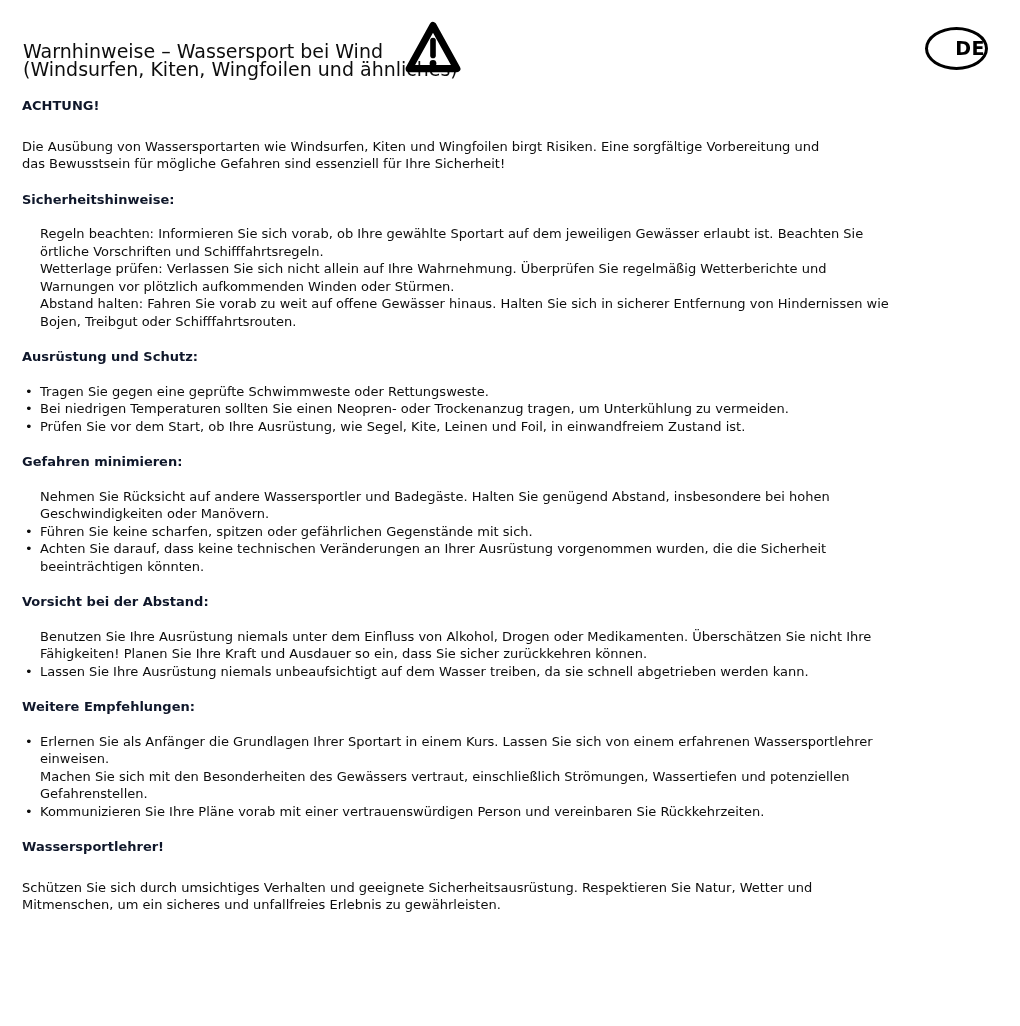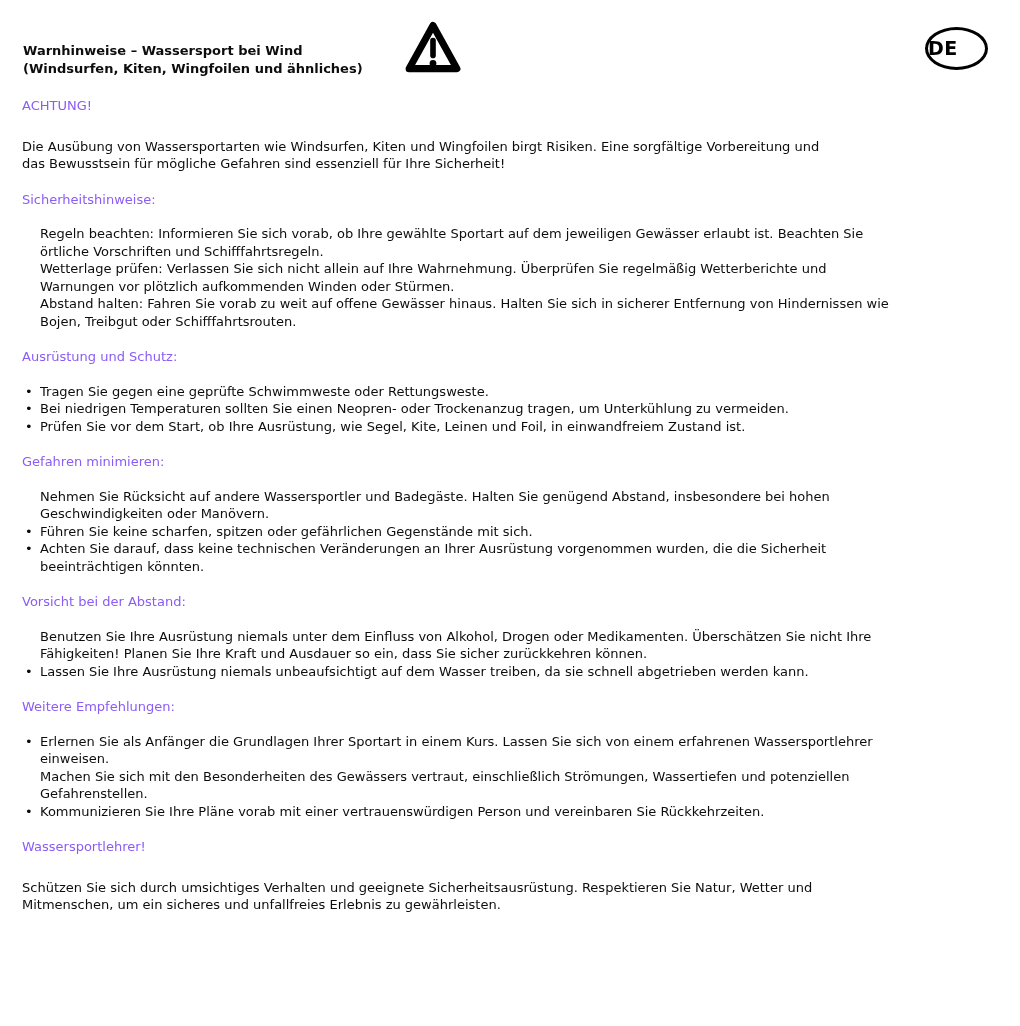--- a/index.html
+++ b/index.html
@@ -26,53 +26,53 @@
   
   .doc-header {
     position: relative;
     height: 62px;
     margin-bottom: 17px;
   }
   .title-block {
     position: absolute;
     left: 1px;
     top: 24px;
-    font-weight: bold;
-    font-size: 13px;
+    font-weight: normal;
+    font-size: 19px;
     line-height: 18px;
     white-space: nowrap;
   }
   .warn-triangle {
     position: absolute;
     left: 381px;
     top: 0;
     width: 60px;
     height: 60px;
   }
   .de-badge {
     position: absolute;
     right: 2px;
     top: 9px;
     width: 57px;
     height: 37px;
     border: 3.5px solid #000;
     border-radius: 50%;
     display: flex;
     align-items: center;
-    justify-content: flex-start;
+    justify-content: flex-end;
     font-weight: bold;
     font-size: 19px;
     letter-spacing: 0.5px;
     color: #000;
   }
   
   .block { margin: 0 0 18px 0; }
   .h {
-    font-weight: normal;
-    color: #8b5cf6;
+    font-weight: bold;
+    color: #0f172a;
   }
   .h.spaced { margin-bottom: 17px; }
   .wrap-text { white-space: pre-wrap; margin-top: 23px; }
   .list { }
   .item {
     position: relative;
     padding-left: 18px;
   }
   .item .marker {
     position: absolute;

